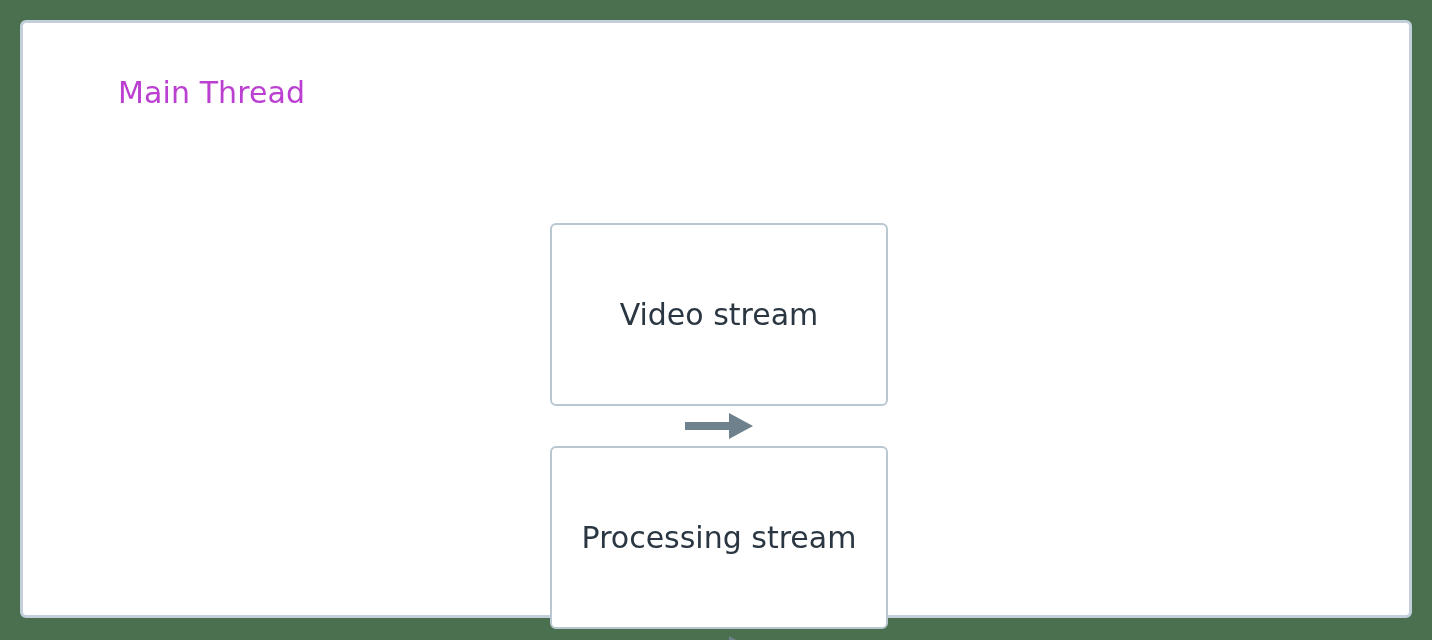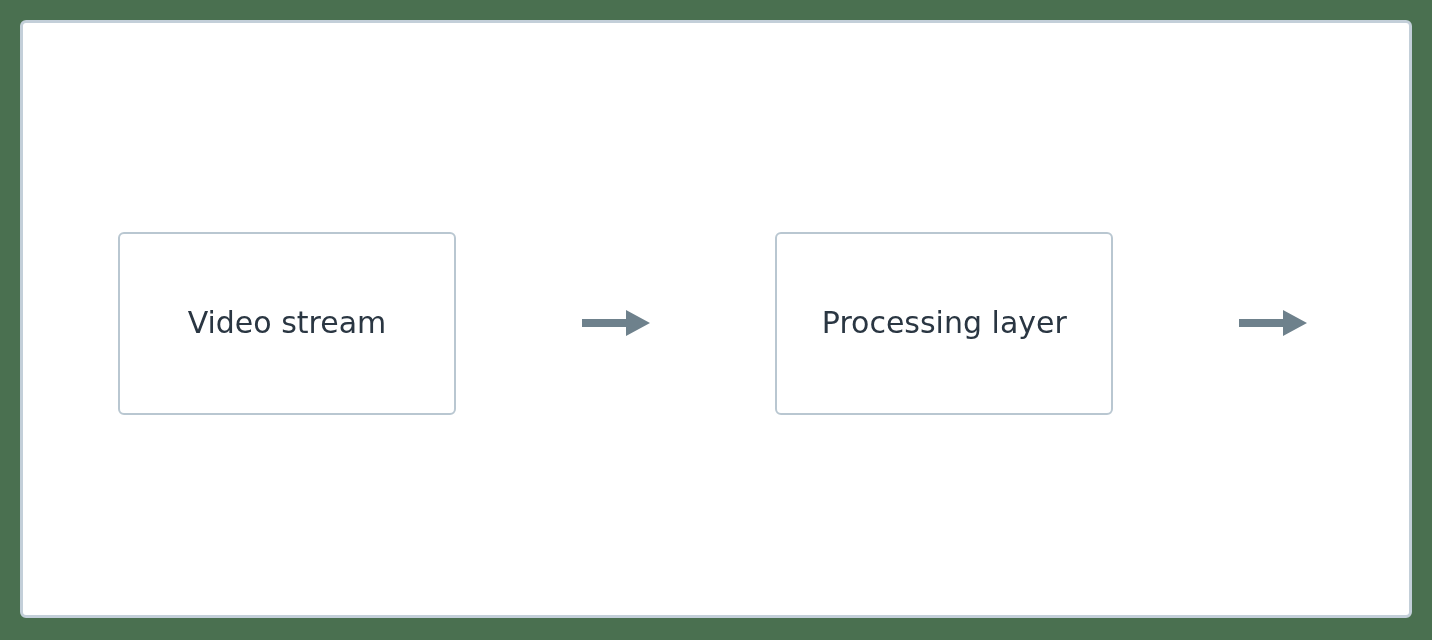--- a/index.html
+++ b/index.html
@@ -41,25 +41,25 @@
     line-height: 1;
     color: #bb3fd0;
     letter-spacing: 0.1px;
     white-space: nowrap;
   }
 
   
   .flow {
     position: absolute;
     left: 95px;
-    top: 207px;
+    top: 200px;
     width: 1202px;
     height: 186px;
     display: flex;
-    flex-direction: row;
+    flex-direction: column;
     align-items: center;
     justify-content: space-between;
   }
 
   .node {
     box-sizing: border-box;
     width: 338px;
     height: 183px;
     background: #ffffff;
     border: 2px solid #b9c7d1;
@@ -88,35 +88,36 @@
   }
   .edge svg { display: block; }
 </style>
 </head>
 <body>
 
 <div id="stage">
 
   <div class="panel">
 
+    <div class="panel-title">Main Thread</div>
 
     <div class="flow">
 
       <div class="node">
         <span class="node-label">Video stream</span>
       </div>
 
       <div class="edge">
         <svg width="72" height="34" viewBox="0 0 72 34" aria-hidden="true">
           <path d="M2 13 H46 V4 L70 17 L46 30 V21 H2 Z" fill="#6e818c"></path>
         </svg>
       </div>
 
       <div class="node">
-        <span class="node-label">Processing layer</span>
+        <span class="node-label">Processing stream</span>
       </div>
 
       <div class="edge">
         <svg width="72" height="34" viewBox="0 0 72 34" aria-hidden="true">
           <path d="M2 13 H46 V4 L70 17 L46 30 V21 H2 Z" fill="#6e818c"></path>
         </svg>
       </div>
 
 
     </div>

